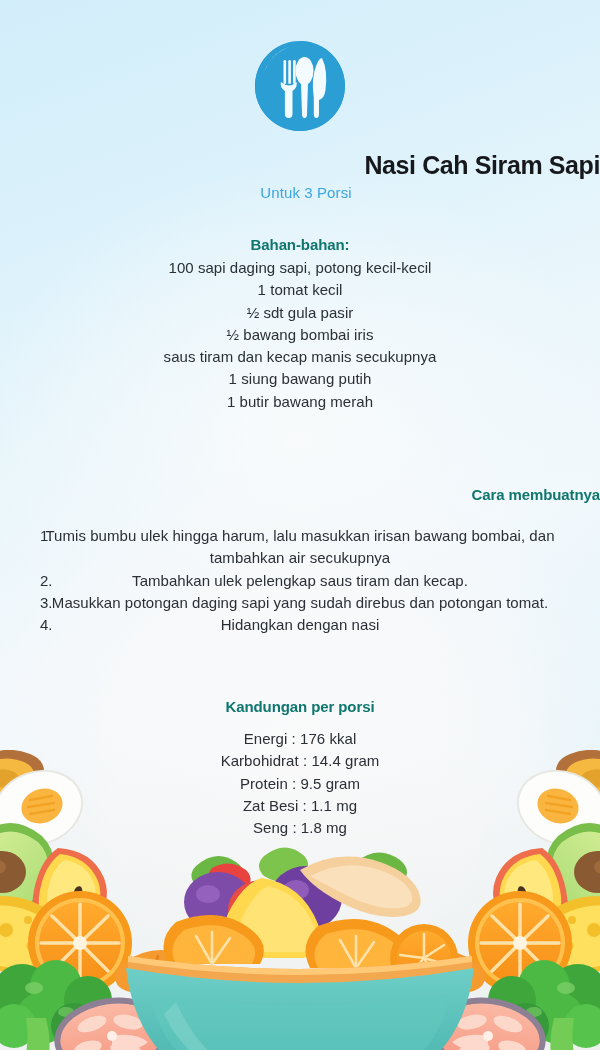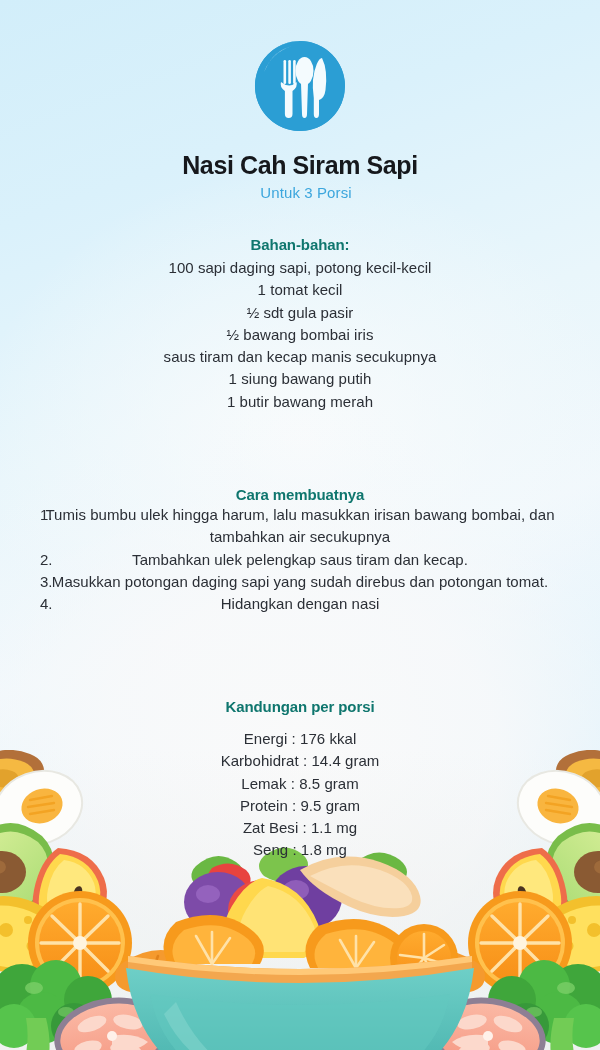--- a/index.html
+++ b/index.html
@@ -25,42 +25,42 @@
   }
 
   .content { position:absolute; inset:0; z-index:5; }
 
   
   .logo-wrap { position:absolute; top:38px; left:0; right:0; display:flex; justify-content:center; }
   .logo { width:96px; height:96px; display:block; }
 
   
   .title {
-    position:absolute; top:151px; left:0; right:0; text-align:center;
+    position:absolute; top:151px; left:0; right:0; text-align:right;
     font-size:25px; font-weight:bold; color:#16181c; letter-spacing:-0.4px;
   }
   .subtitle {
     position:absolute; top:184px; left:12px; right:0; text-align:center;
     font-size:15px; font-weight:normal; color:#3ca6dd; letter-spacing:0.1px;
   }
 
   
   .section { position:absolute; left:0; right:0; text-align:center; }
   .sec-heading {
     font-size:15px; font-weight:bold; color:#0f766e; letter-spacing:-0.1px;
   }
   .sec-line {
     font-size:15px; color:#2b2f36; line-height:22.3px; letter-spacing:0.05px;
   }
 
   #ingredients { top:236px; }
   #ingredients .sec-heading { margin-bottom:4px; }
 
   #steps { top:486px; }
-  #steps .sec-heading { margin-bottom:1px; }
+  #steps .sec-heading { margin-bottom:22px;text-align:right; }
   .steps-list { padding:0; margin:0; list-style:none; }
   .step-row { position:relative; min-height:22px; }
   .step-num {
     position:absolute; left:40px; top:0; width:26px; text-align:left;
     font-size:15px; color:#2b2f36; line-height:22.3px;
   }
   .step-text {
     display:block; margin:0 38px; text-align:center;
     font-size:15px; color:#2b2f36; line-height:22.3px; letter-spacing:0.05px;
   }
@@ -422,21 +422,20 @@
             <span class="step-text">Hidangkan dengan nasi</span>
           </li>
         </ol>
     </div>
 
     <div class="section" id="nutrition">
       <div class="sec-heading">Kandungan per porsi</div>
       <div>
           <div class="sec-line">Energi : 176 kkal</div>
           <div class="sec-line">Karbohidrat : 14.4 gram</div>
-          <div class="sec-line">Lemak : 8.5 gram</div>
           <div class="sec-line">Protein : 9.5 gram</div>
           <div class="sec-line">Zat Besi : 1.1 mg</div>
           <div class="sec-line">Seng : 1.8 mg</div>
         </div>
     </div>
 
   </div>
 </div>
 
 </body></html>

